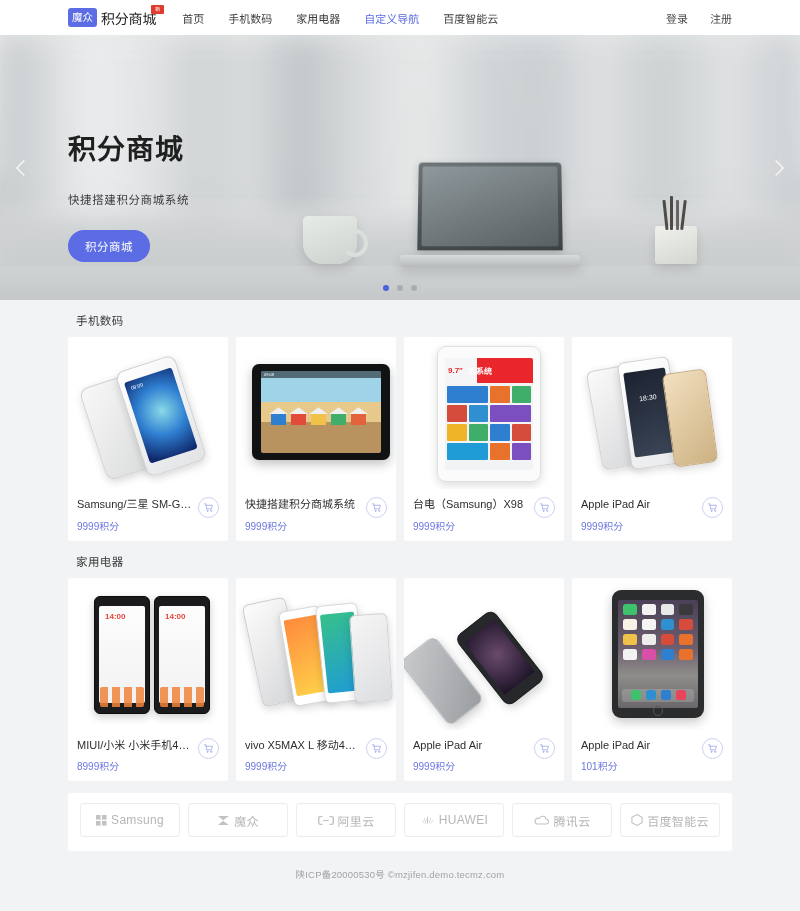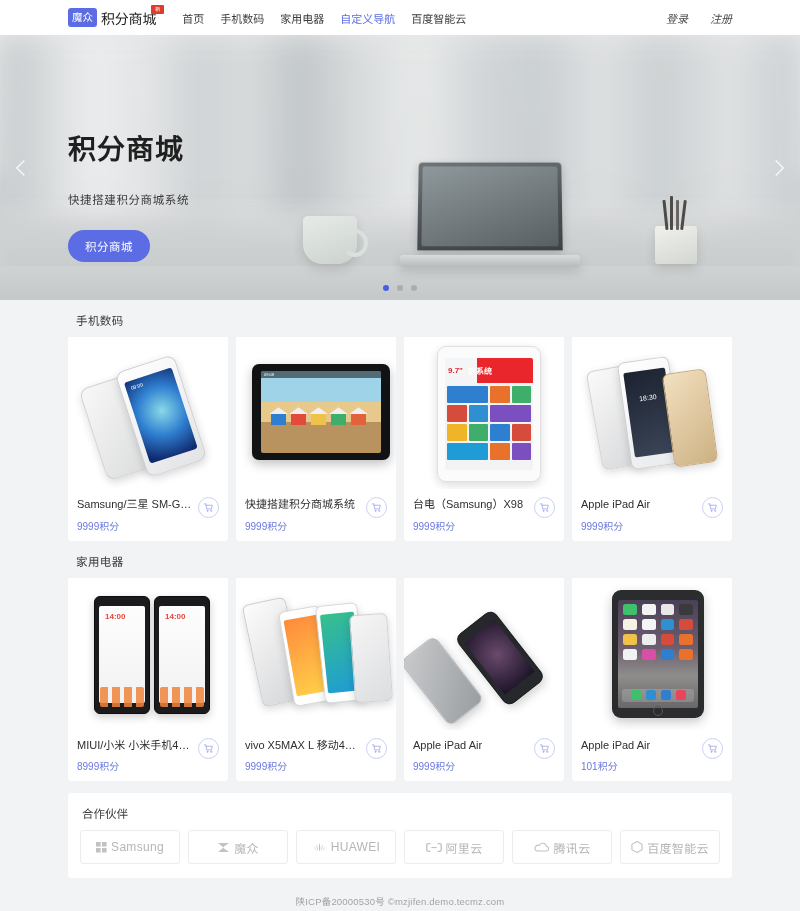--- a/index.html
+++ b/index.html
@@ -59,37 +59,37 @@
     color: #fff;
     display: flex;
     align-items: center;
     justify-content: center;
     overflow: hidden;
     line-height: 1;
   }
   .nav {
     display: flex;
     align-items: center;
-    gap: 16px;
+    gap: 24px;
   }
   .nav-item {
     font-size: 11px;
     color: #3d3d3d;
     text-decoration: none;
     cursor: pointer;
     white-space: nowrap;
   }
   .nav-item.active { color: #5b6ce4; text-align: center; }
   .header-right {
     margin-left: auto;
     display: flex;
     align-items: center;
     gap: 22px;
   }
-  .header-right .nav-item { color: #4a4a4a; font-style: italic; }
+  .header-right .nav-item { color: #4a4a4a; }
 
   
   .hero {
     position: relative;
     height: 265px;
     overflow: hidden;
     background: #d7d9da;
   }
   .hero-bg {
     position: absolute;
@@ -861,62 +861,61 @@
             <path d="M3 4h3l2.2 11h10.2l2-8H7" stroke-linecap="round" stroke-linejoin="round"></path>
             <circle cx="10" cy="19" r="1.4"></circle>
               <circle cx="18" cy="19" r="1.4"></circle>
           </svg>
         </div>
       </div>
     </div>
   </div>
 
   <div class="partners">
-    <div class="partners-title">合作伙伴</div>
     <div class="partner-row">
 
       <div class="partner">
         <svg width="11" height="11" viewBox="0 0 12 12">
           <rect x="0" y="0" width="5" height="5"></rect>
             <rect x="6.5" y="0" width="5" height="5"></rect>
           <rect x="0" y="6.5" width="5" height="5"></rect>
             <rect x="6.5" y="6.5" width="5" height="5"></rect>
         </svg>
         <span class="pname">Samsung</span>
       </div>
 
       <div class="partner">
         <svg width="13" height="11" viewBox="0 0 14 12">
           <path d="M1 1h12l-7 5 7 5H1l6-5z"></path>
         </svg>
         <span class="pname">魔众</span>
+      </div>
+
+      <div class="partner">
+        <svg width="16" height="11" viewBox="0 0 18 12">
+          <path d="M5 1H2.4A2.4 2.4 0 0 0 0 3.4v5.2A2.4 2.4 0 0 0 2.4 11H5V9.6H2.8a1.2 1.2 0 0 1-1.2-1.2V3.6a1.2 1.2 0 0 1 1.2-1.2H5z"></path>
+          <path d="M13 1h2.6A2.4 2.4 0 0 1 18 3.4v5.2A2.4 2.4 0 0 1 15.6 11H13V9.6h2.2a1.2 1.2 0 0 0 1.2-1.2V3.6a1.2 1.2 0 0 0-1.2-1.2H13z"></path>
+          <rect x="6" y="5.3" width="6" height="1.4"></rect>
+        </svg>
+        <span class="pname">阿里云</span>
       </div>
 
       <div class="partner">
         <svg width="15" height="11" viewBox="0 0 16 12">
           <path d="M8 1c-1 3-1 6 0 10 1-4 1-7 0-10z"></path>
           <path d="M4.5 2.2c0 3 .6 5.4 2 7.6-.6-3-1-5.2-2-7.6z"></path>
           <path d="M11.5 2.2c-1 2.4-1.4 4.6-2 7.6 1.4-2.2 2-4.6 2-7.6z"></path>
           <path d="M1.6 4.6c.7 2.4 2 4.1 3.7 5.4C4.2 8.1 3 6.3 1.6 4.6z"></path>
           <path d="M14.4 4.6c-1.4 1.7-2.6 3.5-3.7 5.4 1.7-1.3 3-3 3.7-5.4z"></path>
         </svg>
         <span class="pname">HUAWEI</span>
       </div>
 
       <div class="partner">
         <svg width="16" height="11" viewBox="0 0 18 12">
-          <path d="M5 1H2.4A2.4 2.4 0 0 0 0 3.4v5.2A2.4 2.4 0 0 0 2.4 11H5V9.6H2.8a1.2 1.2 0 0 1-1.2-1.2V3.6a1.2 1.2 0 0 1 1.2-1.2H5z"></path>
-          <path d="M13 1h2.6A2.4 2.4 0 0 1 18 3.4v5.2A2.4 2.4 0 0 1 15.6 11H13V9.6h2.2a1.2 1.2 0 0 0 1.2-1.2V3.6a1.2 1.2 0 0 0-1.2-1.2H13z"></path>
-          <rect x="6" y="5.3" width="6" height="1.4"></rect>
-        </svg>
-        <span class="pname">阿里云</span>
-      </div>
-
-      <div class="partner">
-        <svg width="16" height="11" viewBox="0 0 18 12">
           <path d="M13.8 4.6A4.1 4.1 0 0 0 6 3.7 3.3 3.3 0 0 0 3.3 10h10.2a2.7 2.7 0 0 0 .3-5.4z" fill="none" stroke="#c2c2c2" stroke-width="1.2"></path>
         </svg>
         <span class="pname">腾讯云</span>
       </div>
 
       <div class="partner">
         <svg width="12" height="12" viewBox="0 0 13 13">
           <path d="M6.5 0.6 12 3.6v5.8l-5.5 3L1 9.4V3.6z" fill="none" stroke="#c2c2c2" stroke-width="1.2"></path>
         </svg>
         <span class="pname">百度智能云</span>

